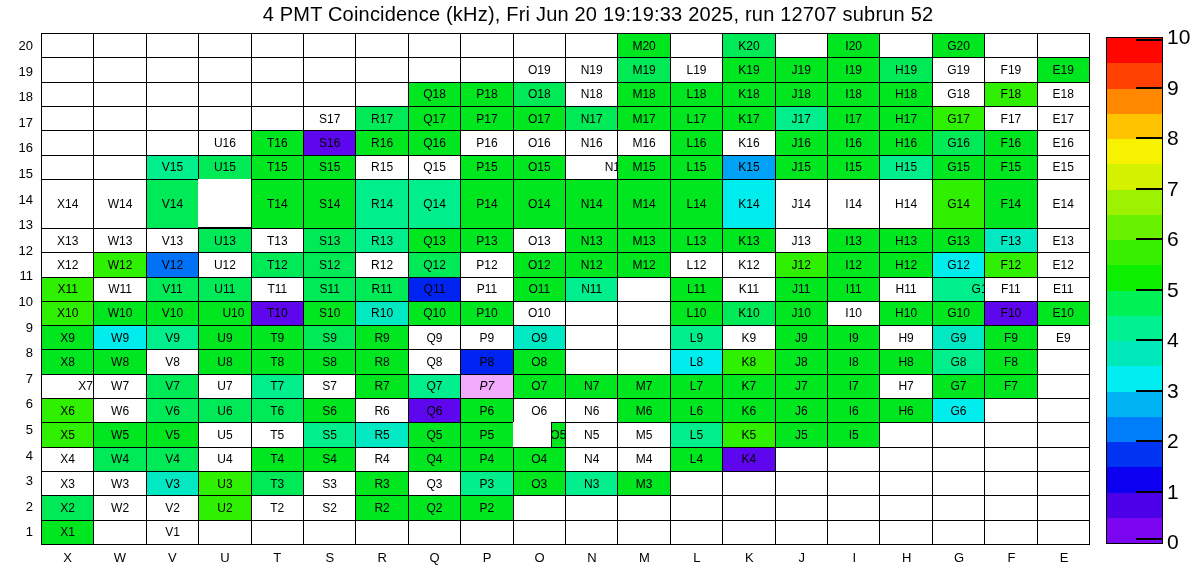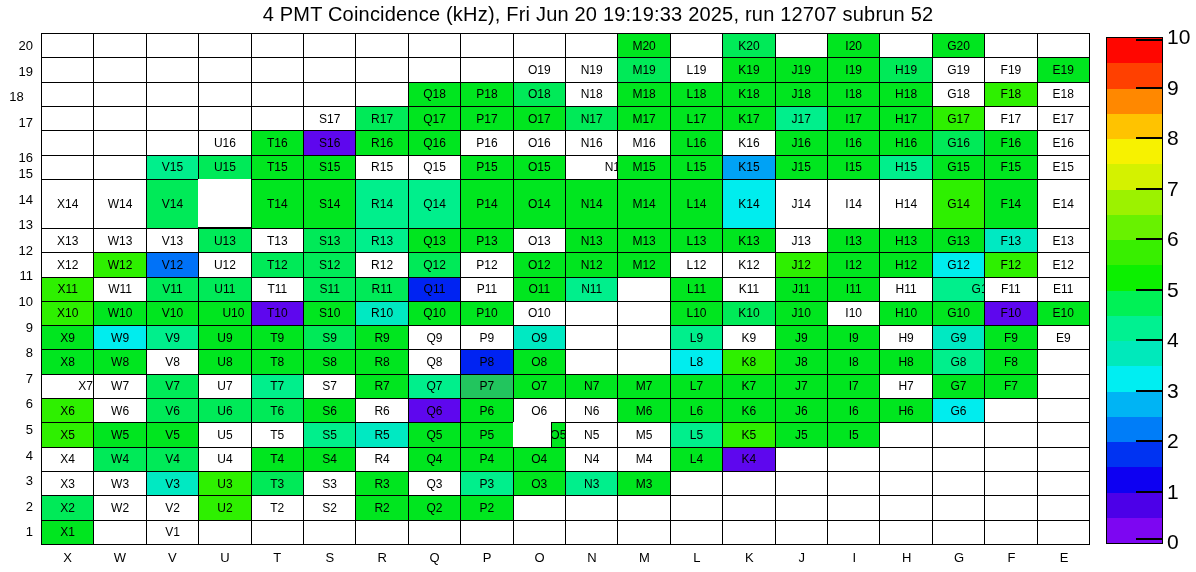--- a/index.html
+++ b/index.html
@@ -724,21 +724,21 @@
       </div>
       <div class="cell" style="background: rgb(255, 255, 255);">
         <span>S7</span>
       </div>
       <div class="cell" style="background: rgb(0, 230, 31);">
         <span>R7</span>
       </div>
       <div class="cell" style="background: rgb(0, 239, 140);">
         <span>Q7</span>
       </div>
-      <div class="cell" style="background: #22c55e;">
+      <div class="cell" style="background: #f0abfc; font-style: italic;">
         <span>P7</span>
       </div>
       <div class="cell" style="background: rgb(0, 230, 31);">
         <span>O7</span>
       </div>
       <div class="cell" style="background: rgb(0, 230, 31);">
         <span>N7</span>
       </div>
       <div class="cell" style="background: rgb(0, 230, 31);">
         <span>M7</span>
@@ -1024,23 +1024,23 @@
       <div class="cell"></div>
       <div class="cell"></div>
       <div class="cell"></div>
       <div class="cell"></div>
       <div class="cell"></div>
       <div class="cell"></div>
     </div>
   <div id="ylabels">
       <div class="ylab" style="top: 33px;">20</div>
       <div class="ylab" style="top: 58.6px;">19</div>
-      <div class="ylab" style="top: 84.2px; text-align: center;">18</div>
+      <div class="ylab" style="top: 84.2px;">18</div>
       <div class="ylab" style="top: 109.8px;">17</div>
-      <div class="ylab" style="top: 145px;">16</div>
+      <div class="ylab" style="top: 135px;">16</div>
       <div class="ylab" style="top: 161px;">15</div>
       <div class="ylab" style="top: 186.6px;">14</div>
       <div class="ylab" style="top: 212.2px;">13</div>
       <div class="ylab" style="top: 237.8px;">12</div>
       <div class="ylab" style="top: 263.4px;">11</div>
       <div class="ylab" style="top: 289px;">10</div>
       <div class="ylab" style="top: 314.6px;">9</div>
       <div class="ylab" style="top: 340.2px;">8</div>
       <div class="ylab" style="top: 365.8px;">7</div>
       <div class="ylab" style="top: 391.4px;">6</div>

